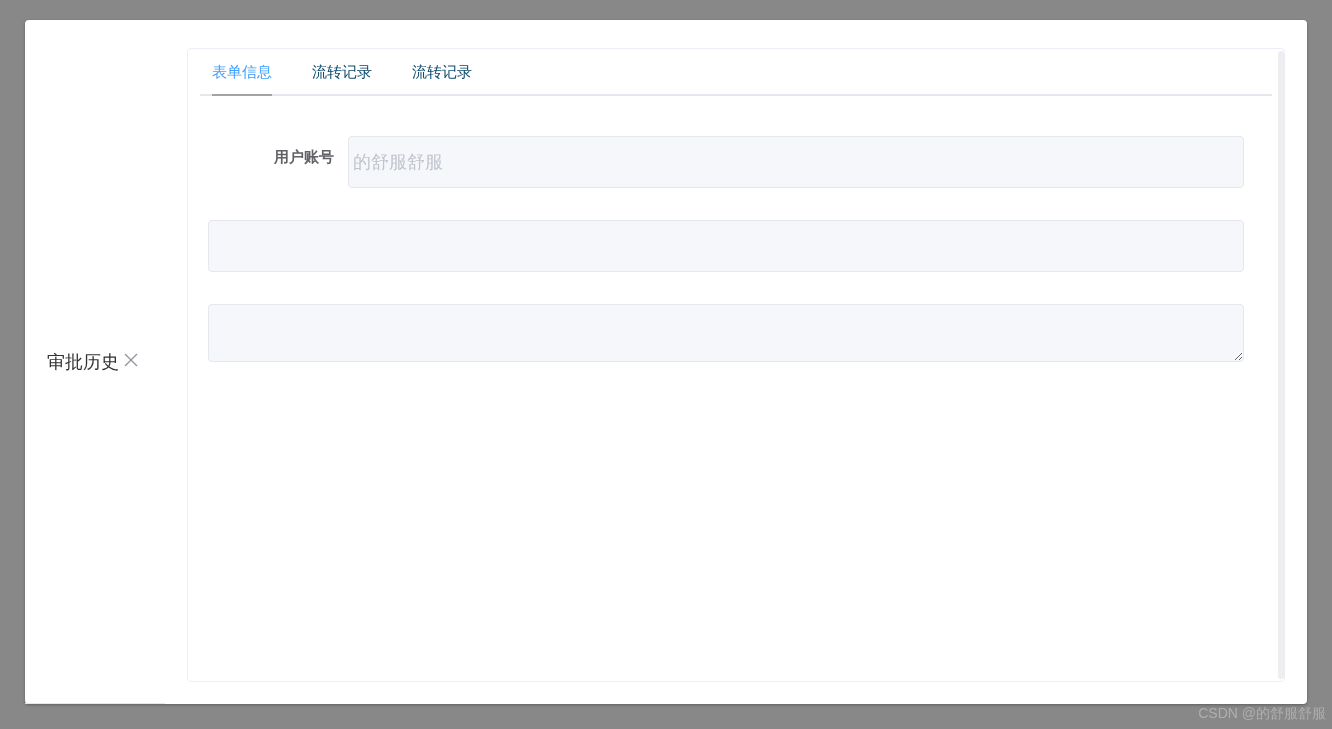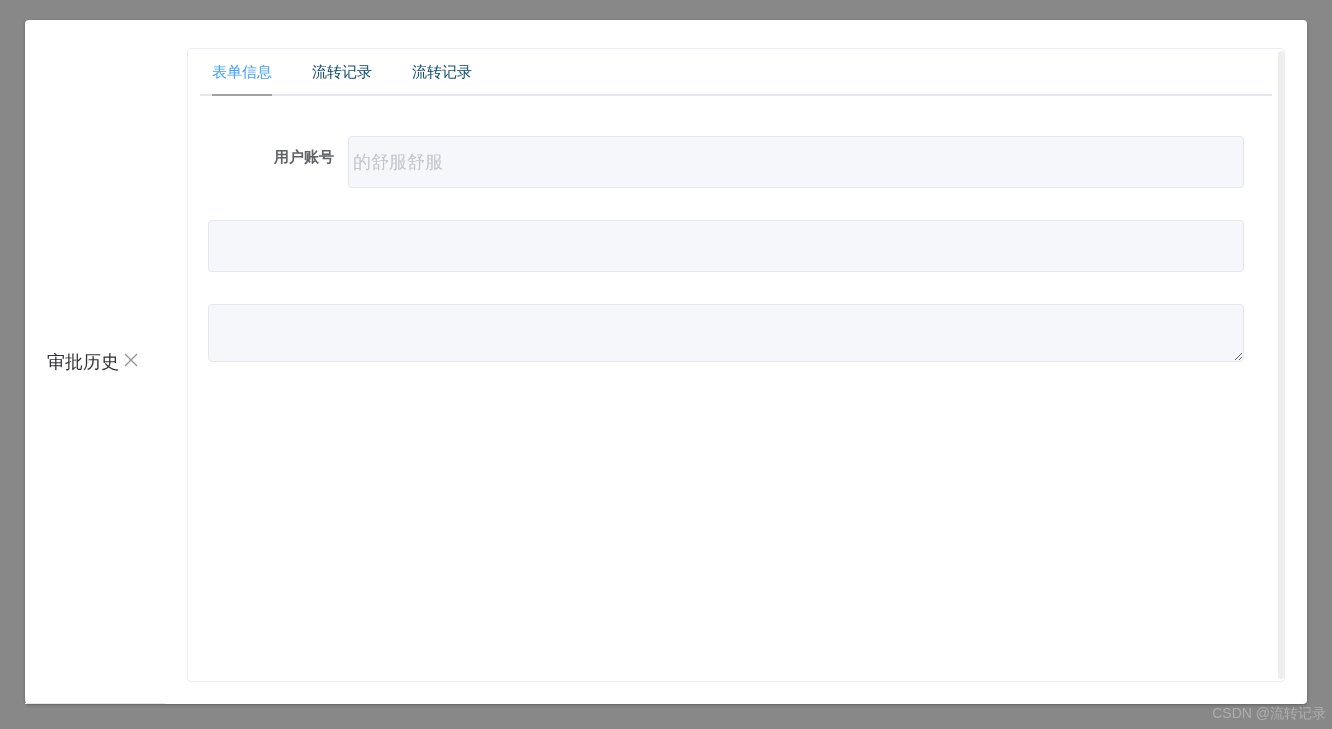--- a/index.html
+++ b/index.html
@@ -189,13 +189,13 @@
           <div class="form-control">
             <textarea class="textarea" disabled="" placeholder="" style=""></textarea>
           </div>
         </div>
 
       </div>
     </div>
   </div>
 </div>
 
-<div class="watermark">CSDN @流转记录</div>
+<div class="watermark">CSDN @的舒服舒服</div>
 
 </body></html>

